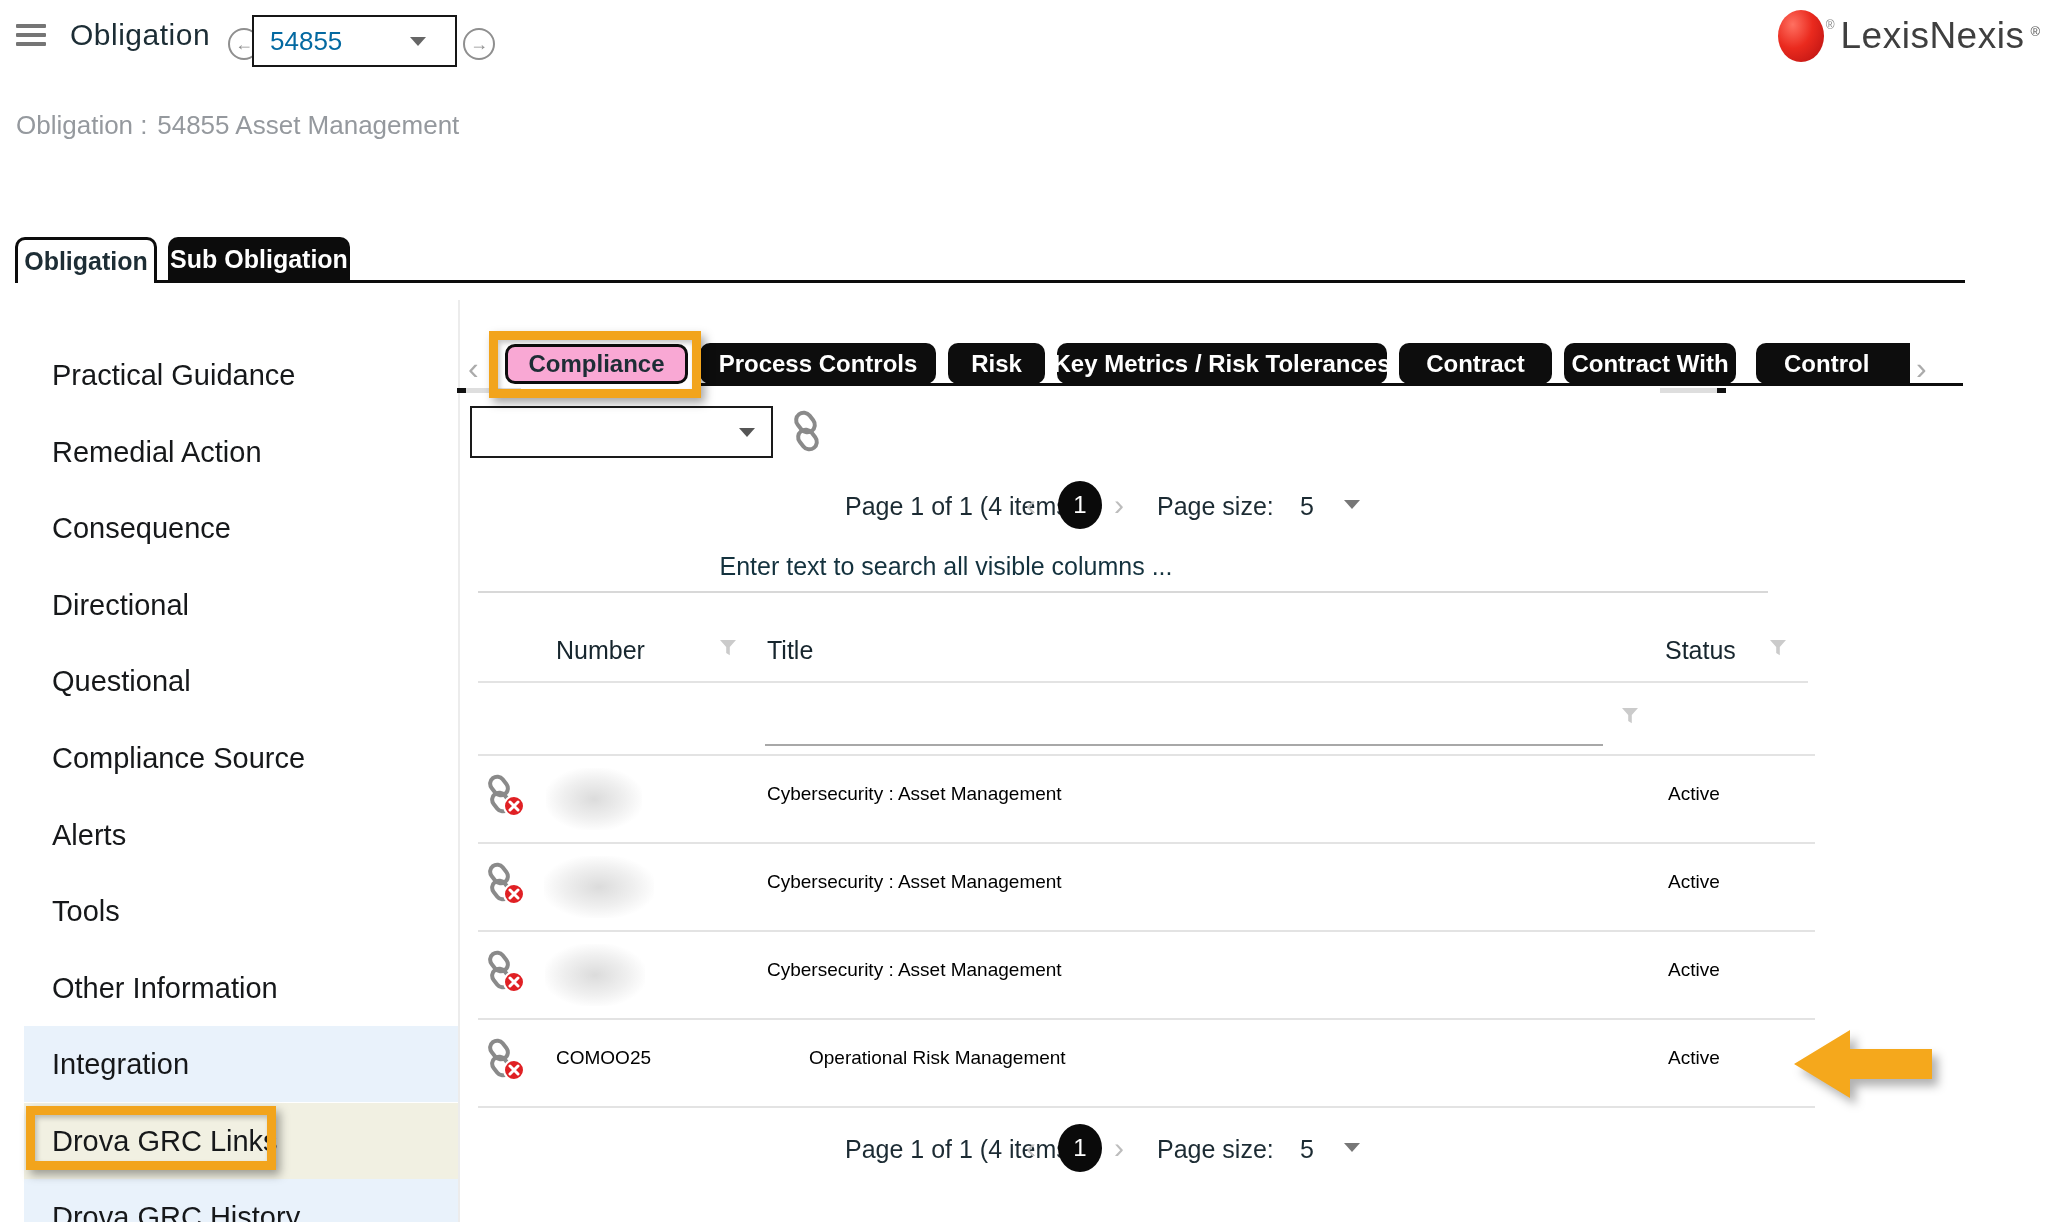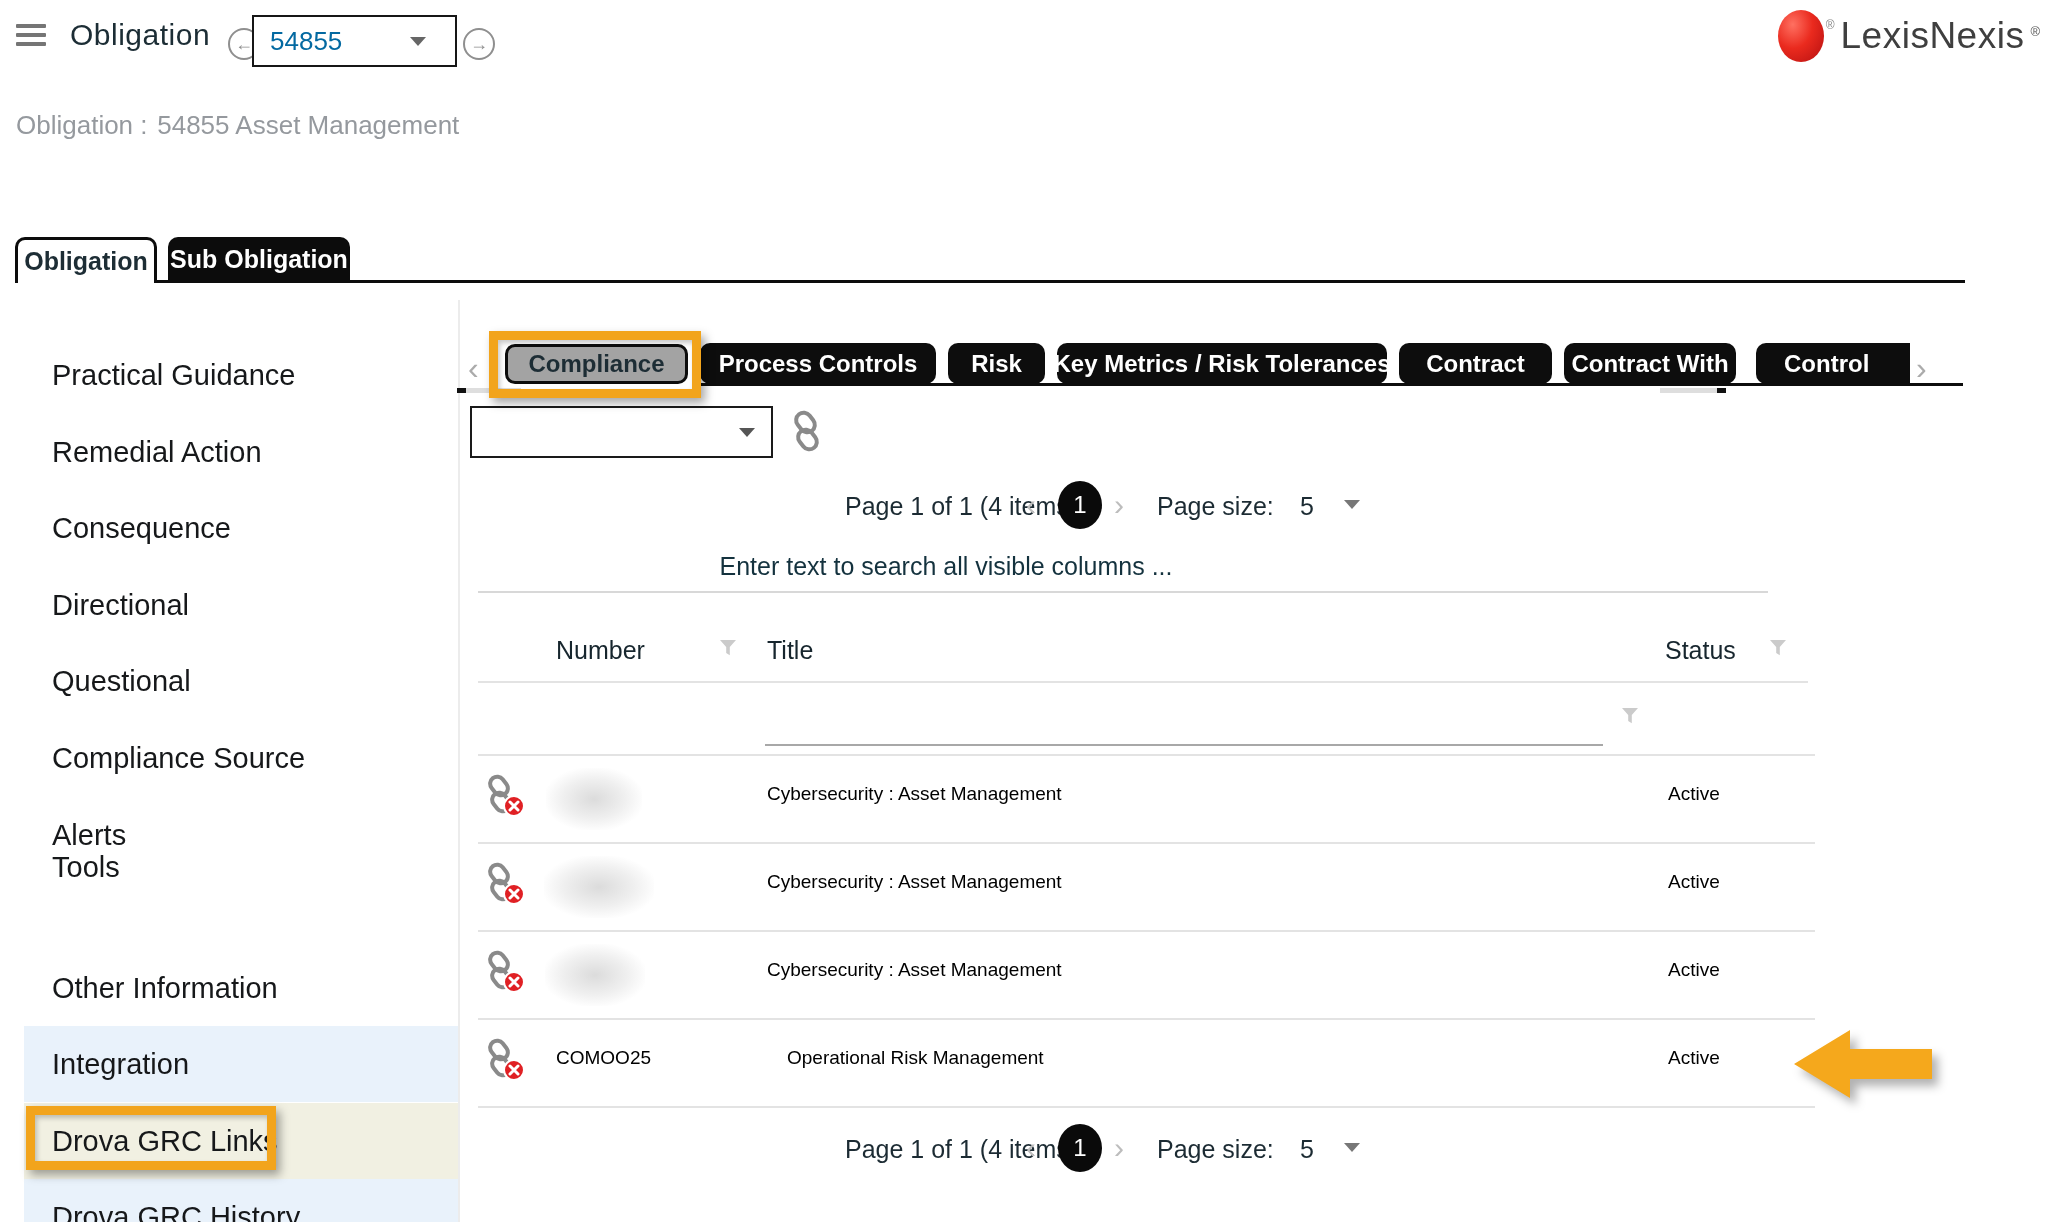--- a/index.html
+++ b/index.html
@@ -46,21 +46,21 @@
   .bg-blue  { background:#e9f2fb; }
   .bg-cream { background:#f1f0e2; }
   .ann-box { border:9px solid #f2a41c; box-shadow:4px 5px 9px rgba(0,0,0,.35),
              inset 2px 3px 5px rgba(0,0,0,.22); z-index:3; pointer-events:none; }
 
   
   .scroll-chev { font-size:32px; color:#ababab; cursor:pointer; line-height:1; }
   .ctab { top:343px; height:41px; background:#0d0d0d; color:#fff; font-size:24px; font-weight:bold;
           border-radius:10px; display:flex; align-items:center; justify-content:center;
           cursor:pointer; white-space:nowrap; overflow:hidden; }
-  .ctab.active { background:#a3a3a3; color:#1d2d35; border:3px solid #0d0d0d; top:344px; height:40px; }
+  .ctab.active { background:#f9a8d4; color:#1d2d35; border:3px solid #0d0d0d; top:344px; height:40px; }
   .ctab.clipped { border-radius:10px 0 0 10px; justify-content:flex-start; padding-left:28px; }
   .ctab-underline { left:701px; top:383px; width:1262px; height:3px; background:#0d0d0d; }
   .mini-thumb { background:#111; height:5px; }
   .mini-track { background:#dedede; height:5px; }
 
   
   .link-combo { left:470px; top:406px; width:303px; height:52px; border:2px solid #1a1a1a;
                 display:flex; align-items:center; justify-content:flex-end; padding-right:16px; background:#fff; }
 
   
@@ -119,21 +119,21 @@
 
 <div class="abs side-divider"></div>
 
 <div class="abs side-item" style="top:337px;">Practical Guidance</div>
 <div class="abs side-item" style="top:414px;">Remedial Action</div>
 <div class="abs side-item" style="top:490px;">Consequence</div>
 <div class="abs side-item" style="top:567px;">Directional</div>
 <div class="abs side-item" style="top:643px;">Questional</div>
 <div class="abs side-item" style="top:720px;">Compliance Source</div>
 <div class="abs side-item" style="top:797px;">Alerts</div>
-<div class="abs side-item" style="top:829px;">Tools</div>
+<div class="abs side-item" style="top:873px;">Tools</div>
 <div class="abs side-item" style="top:950px;">Other Information</div>
 <div class="abs side-item bg-blue" style="top:1026px;">Integration</div>
 <div class="abs side-item bg-cream" style="top:1103px;">Drova GRC Links</div>
 <div class="abs side-item bg-blue" style="top:1179px;">Drova GRC History</div>
 
 <div class="abs ann-box" style="left:26px; top:1106px; width:250px; height:64px;"></div>
 
 <div class="abs scroll-chev" style="left:468px; top:352px;">‹</div>
 
 <div class="abs ctab-underline"></div>
@@ -243,21 +243,21 @@
 <div>
   <svg class="abs" style="left:484px; top:1038px;" width="42" height="44" viewBox="0 0 42 44">
     <g stroke="#8a8a8a" stroke-width="4" fill="none">
       <rect x="8" y="2" width="14" height="20" rx="7" transform="rotate(-38 15 12)"></rect>
       <rect x="10" y="18" width="14" height="20" rx="7" transform="rotate(-38 17 28)"></rect>
     </g>
     <circle cx="30" cy="32" r="10" fill="#e02024" stroke="#fff" stroke-width="2"></circle>
     <path d="M26 28l8 8M34 28l-8 8" stroke="#fff" stroke-width="3" stroke-linecap="round"></path>
   </svg>
   <div class="abs td" style="left:556px; top:1047px;">COMOO25</div>
-  <div class="abs td" style="left:787px; top:1047px;">Operational Risk Management</div>
+  <div class="abs td" style="left:809px; top:1047px;">Operational Risk Management</div>
   <div class="abs td" style="left:1668px; top:1047px;">Active</div>
 </div>
 <div class="abs hline" style="left:478px; top:1106px; width:1337px;"></div>
 
 <svg class="abs" style="left:1780px; top:1018px;" width="170" height="100" viewBox="0 0 170 100">
   <polygon points="14,46 70,12 70,31 152,31 152,61 70,61 70,80" fill="#f5a81c" style="filter:drop-shadow(6px 7px 5px rgba(0,0,0,0.30));"></polygon>
 </svg>
 
 <div>
   <div class="abs pg-text" style="left:845px; top:1135px;">Page 1 of 1 (4 items)</div>

